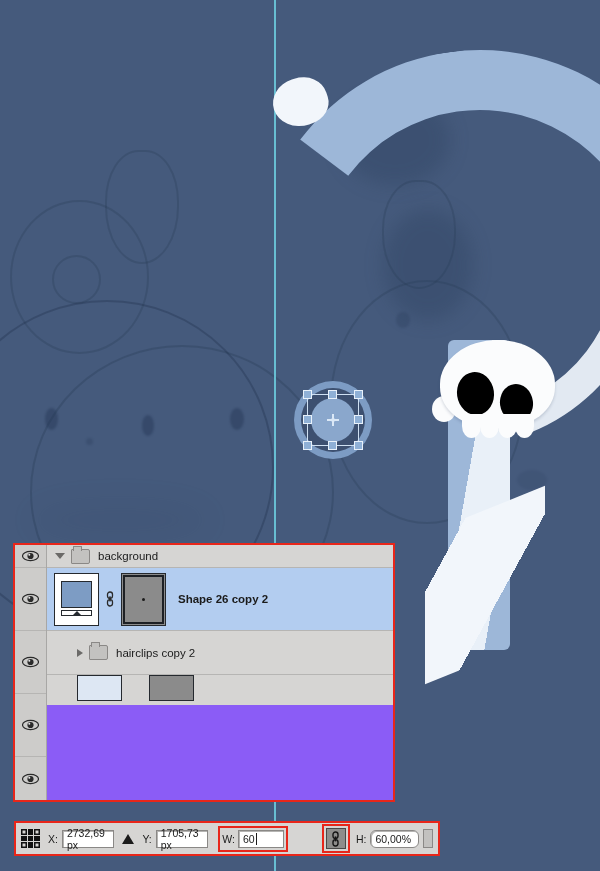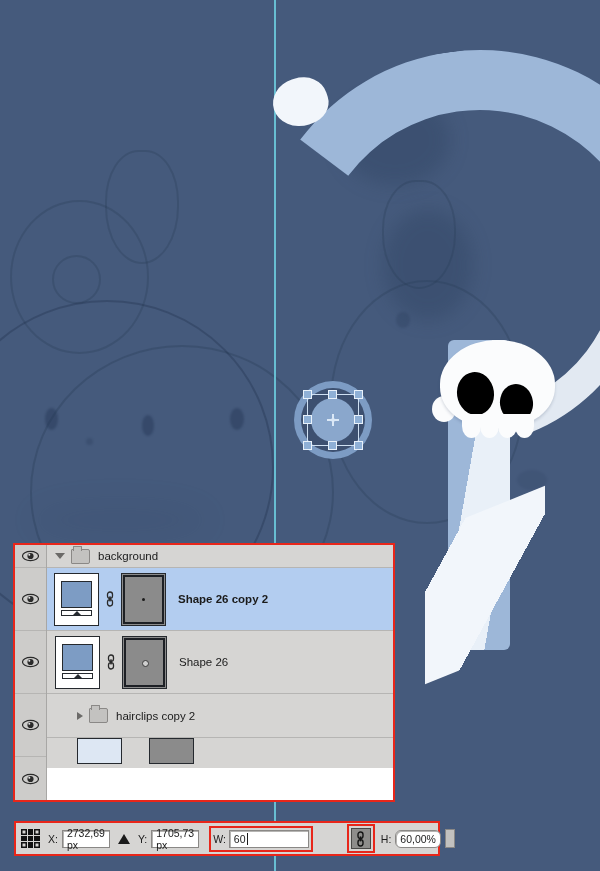--- a/index.html
+++ b/index.html
@@ -112,21 +112,21 @@
   .eye-col{
     width:32px;background:#cdccca;border-right:1px solid #a8a7a5;flex:none;
     box-sizing:border-box;
   }
   .eye-cell{height:63px;display:flex;align-items:center;justify-content:center;
     border-bottom:1px solid #b6b5b3;box-sizing:border-box;}
   .eye-cell.first{height:23px;}
   .eye-cell.last{border-bottom:none;}
   .eye{width:17px;height:12px;position:relative;}
   .eye svg{display:block;}
-  .rows-col{flex:1;background:#ffffff;}
+  .rows-col{flex:1;background:#8b5cf6;}
   .lrow{
     display:flex;align-items:center;box-sizing:border-box;
     border-bottom:1px solid #b6b5b3;background:#d6d5d3;height:63px;padding-left:8px;
   }
   .lrow.group{height:23px;}
   .lrow.selected{background:#b3cdf0;padding-left:7px;}
   .disc-tri{
     width:0;height:0;border-left:6px solid #6b6a68;border-top:4px solid transparent;
     border-bottom:4px solid transparent;margin-right:6px;flex:none;
   }
@@ -178,21 +178,21 @@
   .refgrid i{background:#111;display:block;}
   .refgrid i.hollow{background:#d6d5d3;box-shadow:inset 0 0 0 1.5px #111;}
   .ob-label{font-size:10.5px;color:#1b1b1b;white-space:nowrap;}
   .ob-field{
     height:18px;background:#fff;border:1px solid #8a8886;box-sizing:border-box;
     font-size:10.5px;color:#1b1b1b;display:flex;align-items:center;padding:0 4px;
     box-shadow:inset 1px 1px 0 #b5b4b2;
   }
   .ob-field.x{width:76px;}
   .ob-field.y{width:76px;}
-  .ob-field.w{width:80px;position:relative;}
+  .ob-field.w{width:46px;position:relative;}
   .ob-field.h{width:70px;border-radius:6px;}
   .caret{display:inline-block;width:1px;height:12px;background:#1b1b1b;margin-left:1px;}
   .delta-tri{width:0;height:0;border-left:6px solid transparent;border-right:6px solid transparent;
     border-bottom:10px solid #1b1b1b;margin:0 4px;flex:none;}
   .redbox{border:2px solid #e8261a;box-sizing:border-box;padding:2px;display:flex;align-items:center;flex:none;}
   .chain-btn{
     width:20px;height:21px;background:#8e8d8b;border:1px solid #4a4947;box-sizing:border-box;
     display:flex;align-items:center;justify-content:center;
   }
   .ob-spacer{width:26px;flex:none;}
@@ -337,38 +337,20 @@
               <rect x="4.2" y="5.4" width="1.6" height="5" fill="#2a2a2a"></rect>
             </svg>
         </span>
         <span class="mask-thumb">
           <span class="mask-dot"></span>
         </span>
         <span class="lname bold">Shape 26 copy 2</span>
       </div>
 
 
-      <div class="lrow">
-        <span class="thumb">
-          <span class="img" style="background:#7d9cc4;border:1px solid #25292e;box-sizing:border-box;"></span>
-          <span class="bar"></span>
-            <span class="tri"></span>
-        </span>
-        <span class="link-ico">
-          <svg width="10" height="16" viewBox="0 0 10 16">
-              <rect x="2.5" y="1" width="5" height="6.4" rx="2.4" fill="none" stroke="#2a2a2a" stroke-width="1.3"></rect>
-              <rect x="2.5" y="8.6" width="5" height="6.4" rx="2.4" fill="none" stroke="#2a2a2a" stroke-width="1.3"></rect>
-              <rect x="4.2" y="5.4" width="1.6" height="5" fill="#2a2a2a"></rect>
-            </svg>
-        </span>
-        <span class="mask-thumb">
-          <span class="mask-dot ring"></span>
-        </span>
-        <span class="lname">Shape 26</span>
-      </div>
 
       <div class="lrow group" style="height:44px;align-items:center;">
         <span style="width:22px;flex:none;"></span>
         <span class="disc-tri"></span>
         <span class="folder"></span>
         <span class="lname group-name">hairclips copy 2</span>
       </div>
 
       <div class="part-row">
         <span class="part-thumb"></span>

